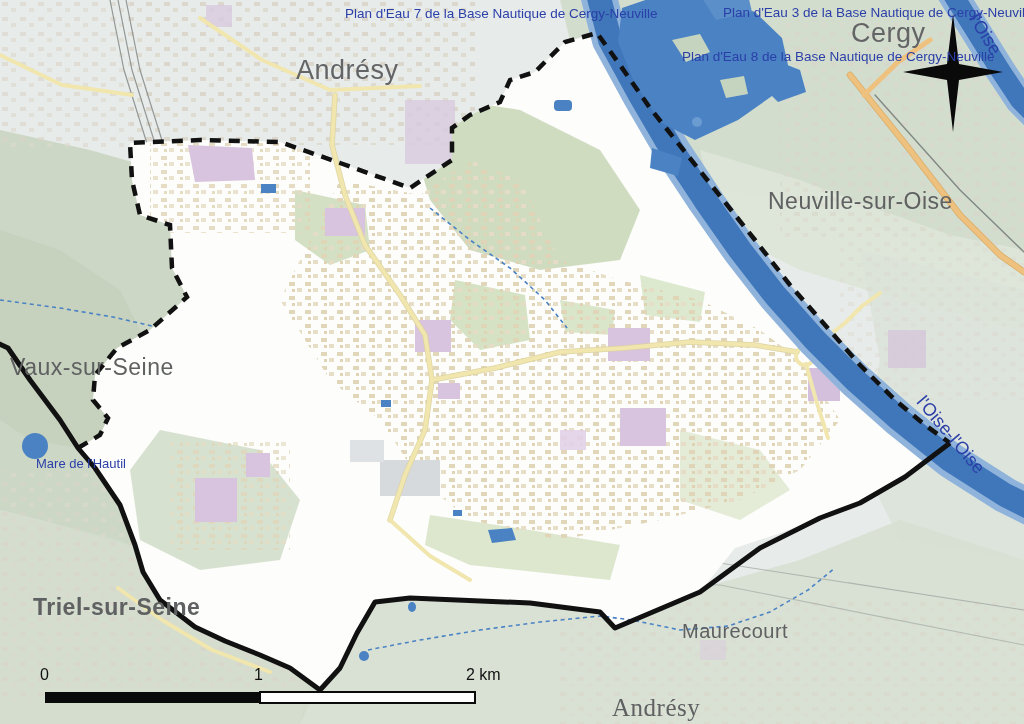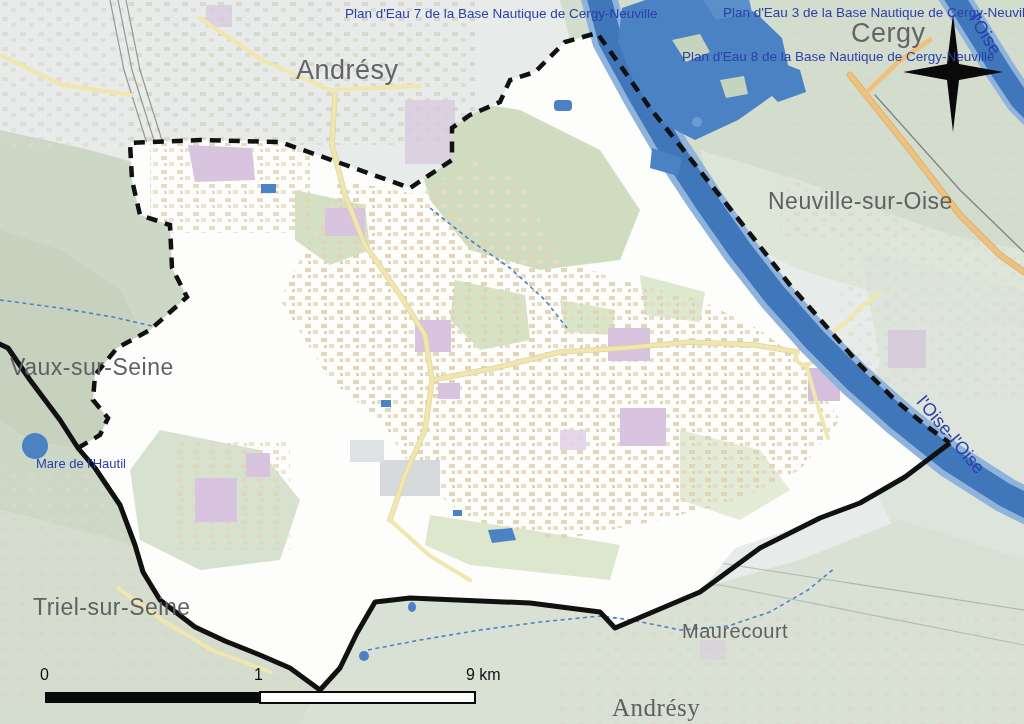--- a/index.html
+++ b/index.html
@@ -186,22 +186,22 @@
 </svg>
 
 <div class="lbl lbl-water" style="left:345px;top:6px;">Plan d'Eau 7 de la Base Nautique de Cergy-Neuville</div>
 <div class="lbl lbl-water" style="left:723px;top:5px;">Plan d'Eau 3 de la Base Nautique de Cergy-Neuville</div>
 <div class="lbl lbl-water" style="left:682px;top:49px;">Plan d'Eau 8 de la Base Nautique de Cergy-Neuville</div>
 <div class="lbl lbl-town-lg" style="left:851px;top:18px;">Cergy</div>
 <div class="lbl lbl-town-lg" style="left:296px;top:55px;">Andrésy</div>
 <div class="lbl lbl-town" style="left:768px;top:188px;">Neuville-sur-Oise</div>
 <div class="lbl lbl-town" style="left:10px;top:354px;">Vaux-sur-Seine</div>
 <div class="lbl lbl-water-sm" style="left:36px;top:440px;margin-top:16px;">Mare de l'Hautil</div>
-<div class="lbl lbl-town" style="left:33px;top:594px;">Triel-sur-Seine</div>
+<div class="lbl lbl-town" style="left:33px;top:594px;font-weight:bold;">Triel-sur-Seine</div>
 <div class="lbl lbl-town" style="left:682px;top:620px;font-size:20px;">Maurecourt</div>
 <div class="lbl lbl-town" style="left:612px;top:694px;font-size:25px;font-family:Liberation Serif, serif;">Andrésy</div>
 <div class="lbl lbl-river rot58" style="left:982px;top:10px;">l'Oise</div>
 <div class="lbl lbl-river rot50" style="left:928px;top:392px;">l'Oise-l'Oise</div>
 <div class="lbl lbl-scale" style="left:40px;top:666px;">0</div>
 <div class="lbl lbl-scale" style="left:254px;top:666px;">1</div>
-<div class="lbl lbl-scale" style="left:466px;top:666px;">9 km</div>
+<div class="lbl lbl-scale" style="left:466px;top:666px;">2 km</div>
 
 </div>
 
 </body></html>

